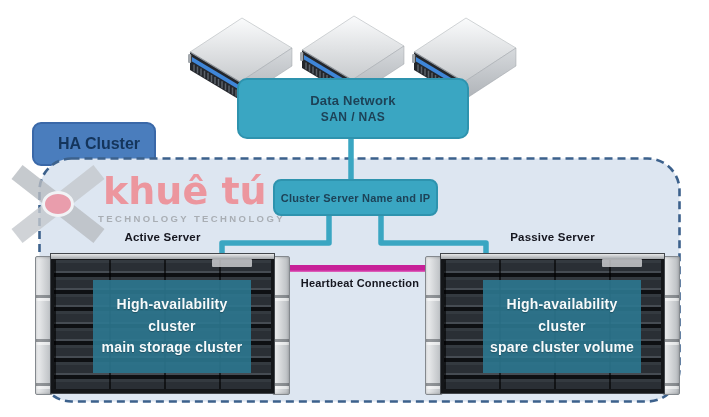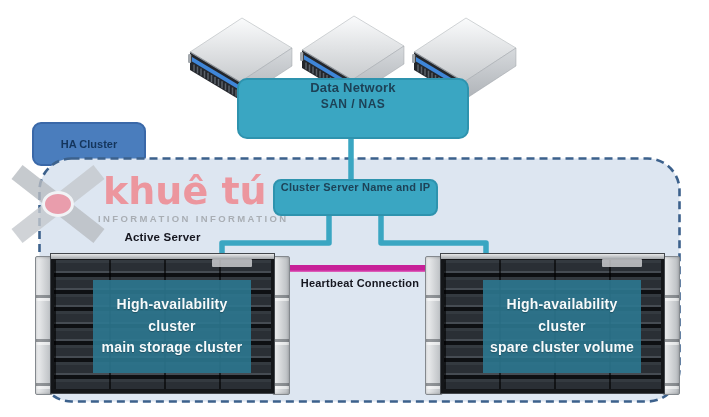--- a/index.html
+++ b/index.html
@@ -8,35 +8,35 @@
     font-family:"Liberation Sans","DejaVu Sans",sans-serif;
   }
 
   
   .rack-svg{position:absolute;width:106px;height:92px;}
 
   
   .teal-box{
     position:absolute;background:var(--teal,#3aa6c2);
     border:2px solid var(--teal-dark,#2e93ae);border-radius:10px;
-    display:flex;flex-direction:column;align-items:center;justify-content:flex-start;
+    display:flex;flex-direction:column;align-items:center;justify-content:center;
     color:var(--box-text,#1d4257);text-align:center;
   }
   .net-box{left:237px;top:78px;width:228px;height:57px;}
   .net-box .l1{font-size:13px;font-weight:bold;letter-spacing:.2px;}
   .net-box .l2{font-size:12px;font-weight:bold;margin-top:2px;letter-spacing:.4px;}
   .cs-box{left:273px;top:179px;width:161px;height:33px;border-radius:8px;}
   .cs-box .l1{font-size:11px;font-weight:bold;letter-spacing:.2px;}
 
   
   .ha-tab{
     position:absolute;left:32px;top:122px;width:110px;height:40px;
     background:var(--tab-blue,#4a7dbd);border:2px solid var(--tab-border,#3a68a8);
     border-radius:9px;display:flex;align-items:center;justify-content:center;
-    color:var(--tab-text,#14355c);font-size:11px;font-weight:bold;
+    color:var(--tab-text,#14355c);font-size:16px;font-weight:bold;padding-left:10px;
   }
 
   
   .cluster-border{position:absolute;left:0;top:0;width:709px;height:417px;}
   .cluster-rect{fill:var(--container-fill,#dde6f1);stroke:var(--dash-border,#3c618c);
     stroke-width:2.6;stroke-dasharray:8 5;}
 
   
   .wm-logo{position:absolute;left:6px;top:164px;width:102px;height:80px;opacity:.8;}
   .wm-brand{
@@ -153,41 +153,42 @@
   </svg>
 
   <svg class="wm-logo" viewBox="0 0 102 80">
     <g transform="translate(52,40)">
       <rect x="-52" y="-9" width="104" height="18" transform="rotate(38)" fill="#b9bdc2"></rect>
       <rect x="-52" y="-9" width="104" height="18" transform="rotate(-38)" fill="#c5c9ce"></rect>
       <ellipse rx="14.5" ry="11.5" fill="#ec8c9c" stroke="#f6f7f8" stroke-width="3"></ellipse>
     </g>
   </svg>
   <div class="wm-brand">khuê tú</div>
-  <div class="wm-tagline">INFORMATION INFORMATION</div>
+  <div class="wm-tagline">TECHNOLOGY TECHNOLOGY</div>
 
   <svg class="connectors">
     <path class="connector" d="M351 133 V181"></path>
     <path class="connector" d="M329 211 V243 H222 V257"></path>
     <path class="connector" d="M381 211 V243 H486 V257"></path>
   </svg>
 
   <div class="heartbeat-line"></div>
   <div class="heartbeat-label">Heartbeat Connection</div>
 
   <div class="teal-box net-box">
     <div class="l1">Data Network</div>
     <div class="l2">SAN / NAS</div>
   </div>
 
   <div class="teal-box cs-box">
     <div class="l1">Cluster Server Name and IP</div>
   </div>
 
   <div class="srv-label active">Active Server</div>
+  <div class="srv-label passive">Passive Server</div>
 
   <div class="storage-server left">
     <div class="ear l"></div>
     <div class="ear r"></div>
     <div class="chassis">
       <div class="rim"></div>
       <div class="bays"></div>
       <div class="model-badge"></div>
       <div class="volume-overlay">
         <div>High-availability cluster</div>

